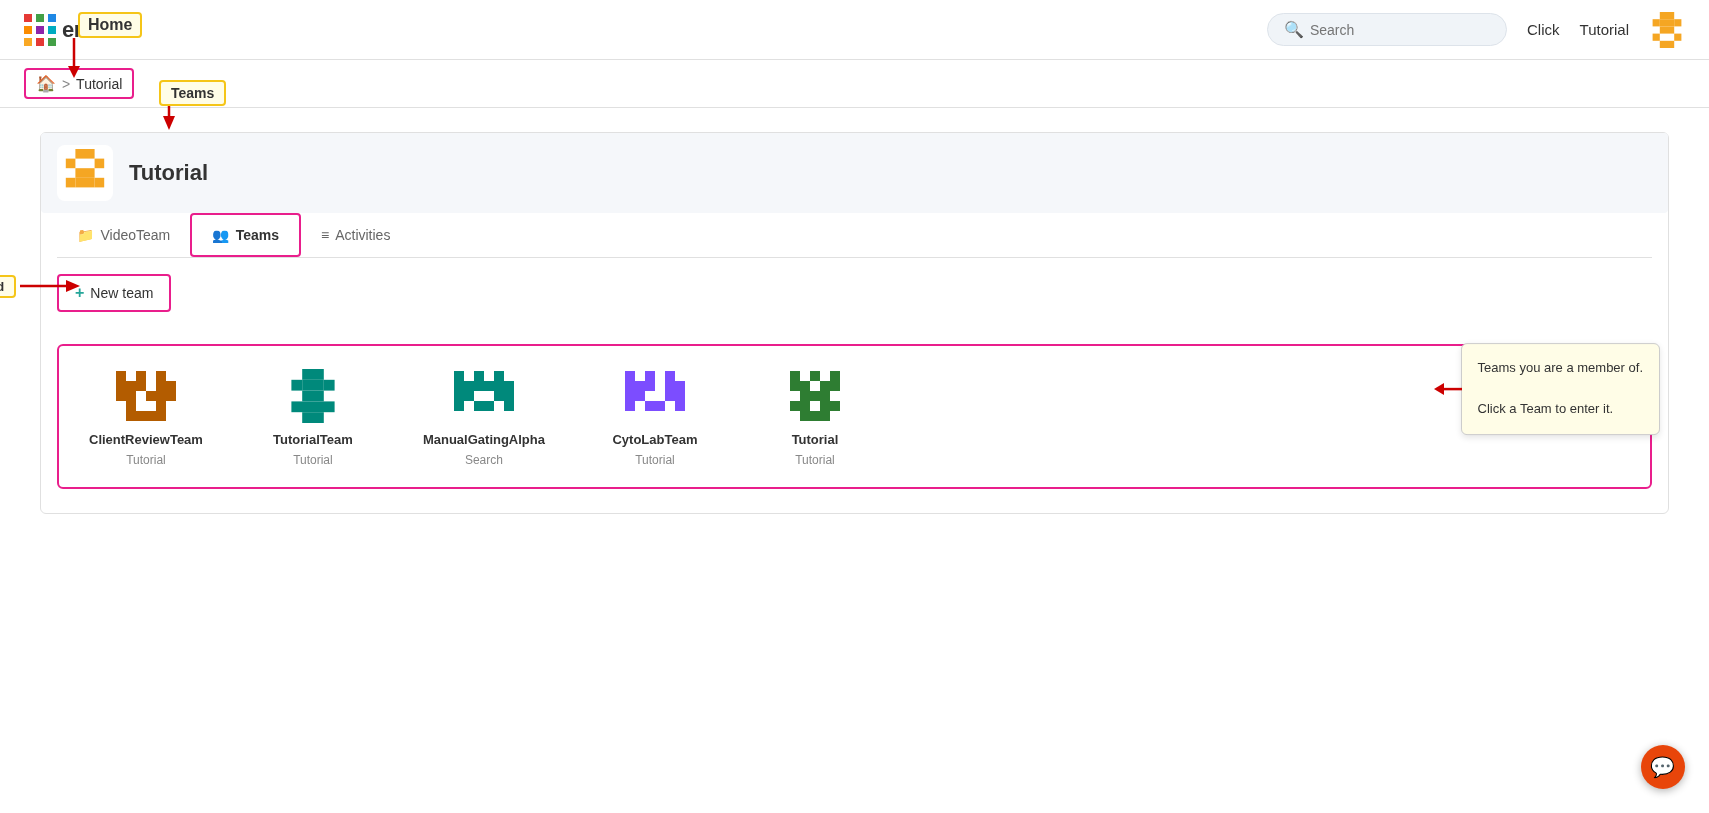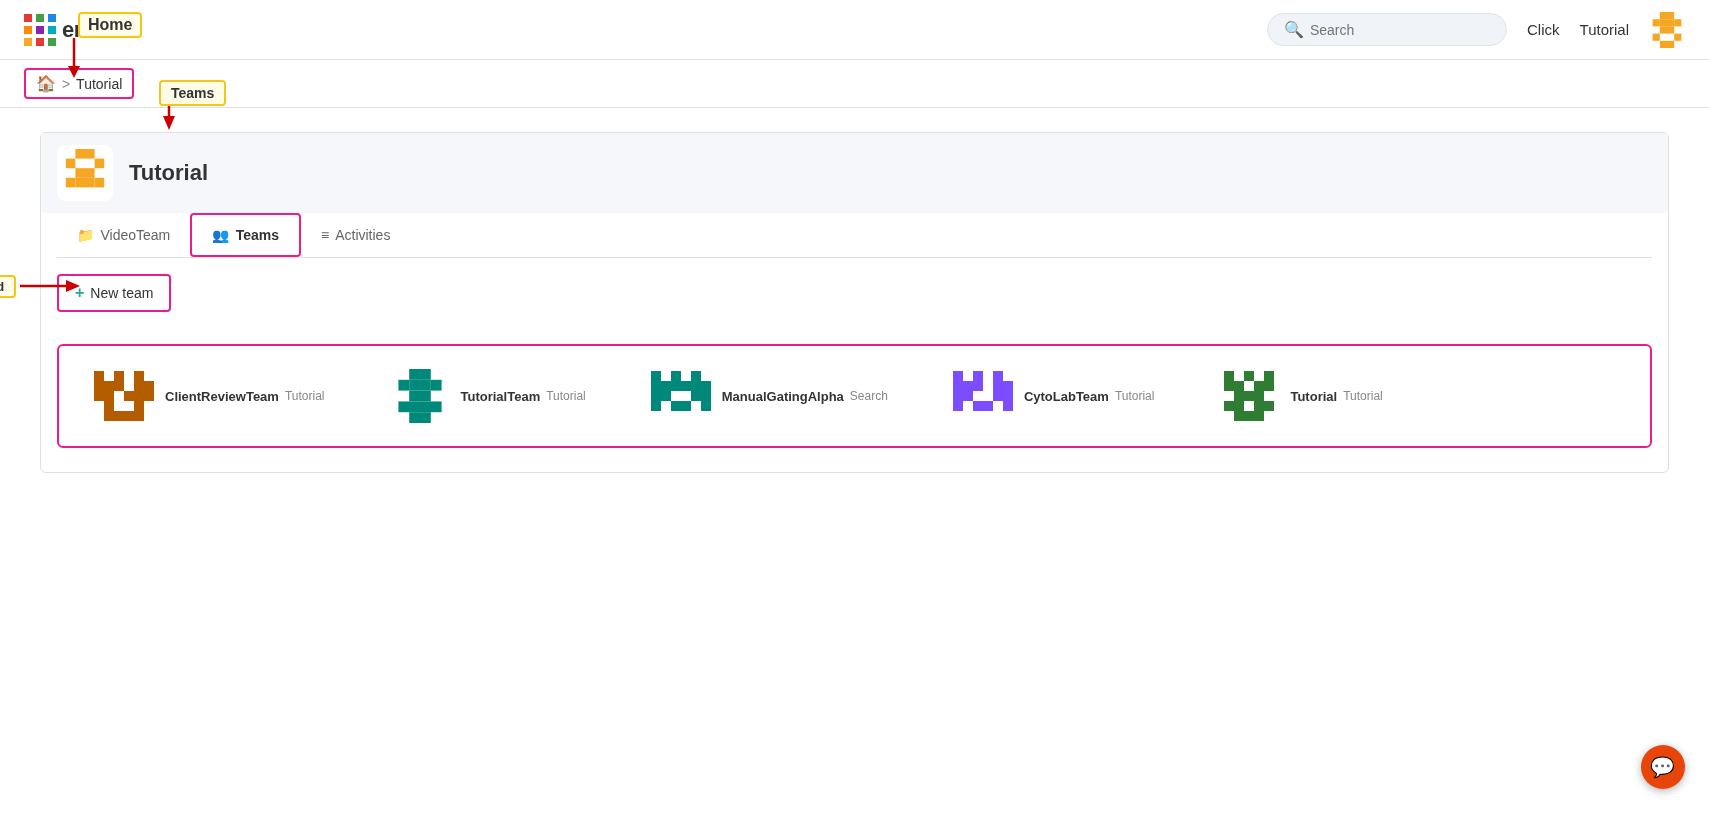--- a/index.html
+++ b/index.html
@@ -209,21 +209,21 @@
       display: flex;
       gap: 60px;
       align-items: flex-start;
       flex-wrap: wrap;
       position: relative;
     }
 
     
     .team-card {
       display: flex;
-      flex-direction: row;
+      flex-direction: column;
       align-items: center;
       gap: 6px;
       cursor: pointer;
       min-width: 100px;
     }
     .team-icon-wrapper {
       width: 70px;
       height: 60px;
       display: flex;
       align-items: center;
@@ -521,20 +521,30 @@
                 <rect x="3" y="6" width="2" height="2" fill="#2e7d32"></rect>
                 <rect x="7" y="6" width="2" height="2" fill="#2e7d32"></rect>
                 <rect x="9" y="6" width="2" height="2" fill="#2e7d32"></rect>
                 <rect x="3" y="8" width="6" height="2" fill="#2e7d32"></rect>
               </svg>
             </div>
             <span class="team-name">Tutorial</span>
             <span class="team-org">Tutorial</span>
           </div>
 
+          <div class="teams-callout">
+            
+            <svg style="position:absolute;left:-28px;top:50%;transform:translateY(-50%);" width="30" height="20" viewBox="0 0 30 20">
+              <line x1="28" y1="10" x2="4" y2="10" stroke="#cc0000" stroke-width="2.5"></line>
+              <polygon points="0,10 10,4 10,16" fill="#cc0000"></polygon>
+            </svg>
+            <div>Teams you are a member of.</div>
+            <br>
+            <div>Click a Team to enter it.</div>
+          </div>
 
         </div>
       </div>
 
     </div>
   </div>
 </div>
 
 <div class="chat-btn">
   <span>💬</span>

